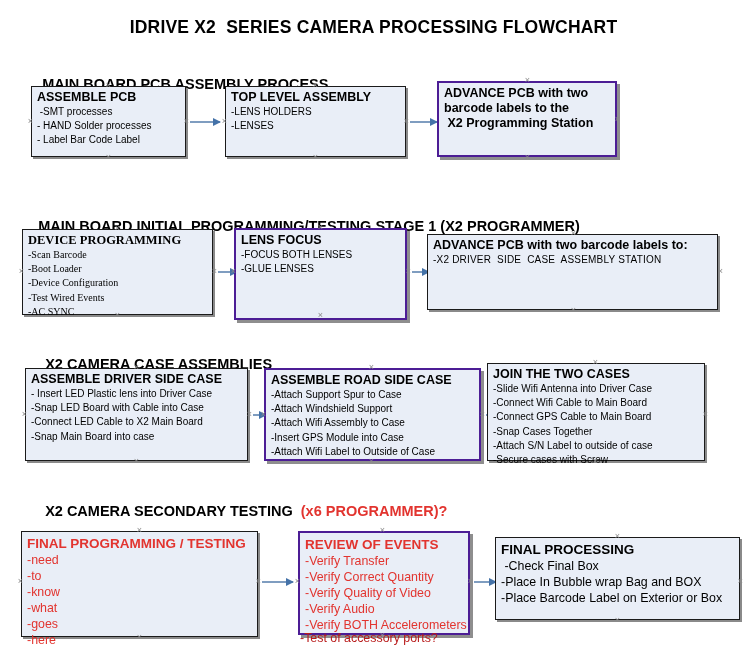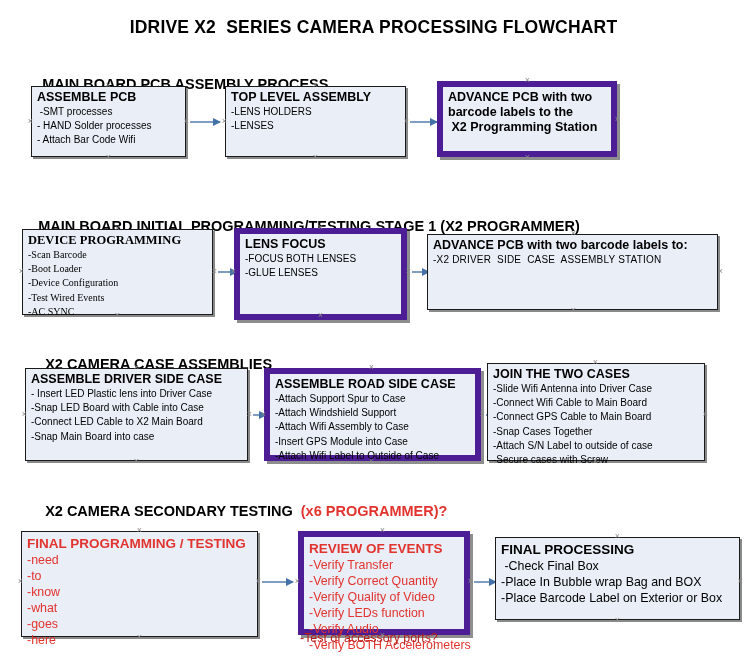--- a/index.html
+++ b/index.html
@@ -51,21 +51,21 @@
   .proc-box {
     position: absolute;
     box-sizing: border-box;
     background: #e9eef7;
     border: 1px solid #1a1a1a;
     box-shadow: 2px 2px 0 0 #8a8a8a;
     padding: 3px 4px 2px 5px;
     overflow: visible;
   }
   .proc-box.thick {
-    border: 6px solid #4c1d95;
+    border: 2px solid #4c1d95;
     box-shadow: 3px 3px 0 0 #8e8e8e;
   }
   .box-title {
     font-size: 12.5px;
     font-weight: bold;
     line-height: 15px;
     color: #000;
     white-space: pre;
   }
   .box-line {
@@ -138,21 +138,21 @@
   <div class="doc-title">IDRIVE X2  SERIES CAMERA PROCESSING FLOWCHART</div>
 
   <div class="section-header" style="left:26px; top:60px;">
     <span>MAIN BOARD PCB ASSEMBLY PROCESS</span>
   </div>
 
   <div class="proc-box" style="left:31px; top:86px; width:155px; height:71px;">
     <div class="box-title">ASSEMBLE PCB</div>
     <div class="box-line"> -SMT processes</div>
     <div class="box-line">- HAND Solder processes</div>
-    <div class="box-line">- Attach Bar Code Wifi</div>
+    <div class="box-line">- Label Bar Code Label</div>
   </div>
   <div class="handle" style="left:105px; top:82px;"></div>
   <div class="handle" style="left:105px; top:154px;"></div>
   <div class="handle" style="left:27px; top:118px;"></div>
 
   <div class="arrow" style="left:190px; top:121px; width:30px;"></div>
   <div class="handle" style="left:183px; top:118px;"></div>
 
   <div class="proc-box" style="left:225px; top:86px; width:181px; height:71px;">
     <div class="box-title">TOP LEVEL ASSEMBLY</div>
@@ -278,21 +278,20 @@
   <div class="handle" style="left:17px; top:578px;"></div>
 
   <div class="arrow" style="left:262px; top:581px; width:31px;"></div>
   <div class="handle" style="left:255px; top:578px;"></div>
 
   <div class="proc-box red thick" style="left:298px; top:531px; width:172px; height:104px;">
     <div class="box-title big">REVIEW OF EVENTS</div>
     <div class="box-line big">-Verify Transfer</div>
     <div class="box-line big">-Verify Correct Quantity</div>
     <div class="box-line big">-Verify Quality of Video</div>
-    <div class="box-line big">-Verify LEDs function</div>
     <div class="box-line big">-Verify Audio</div>
     <div class="box-line big">-Verify BOTH Accelerometers</div>
   </div>
   <div class="overflow-line" style="left:300px; top:630px;">-Test of accessory ports?</div>
   <div class="handle" style="left:379px; top:527px;"></div>
   <div class="handle" style="left:379px; top:632px;"></div>
   <div class="handle" style="left:294px; top:578px;"></div>
 
   <div class="arrow" style="left:474px; top:581px; width:22px;"></div>
   <div class="handle" style="left:467px; top:578px;"></div>

